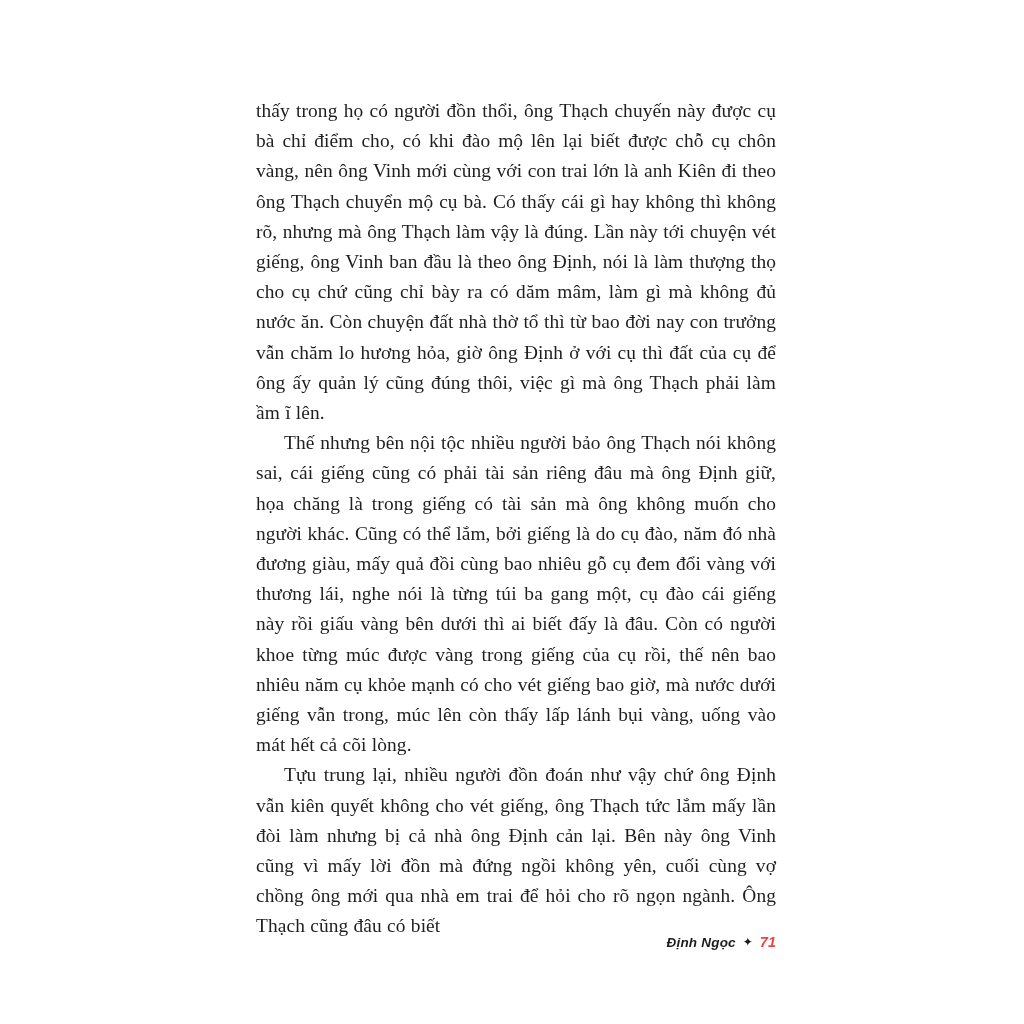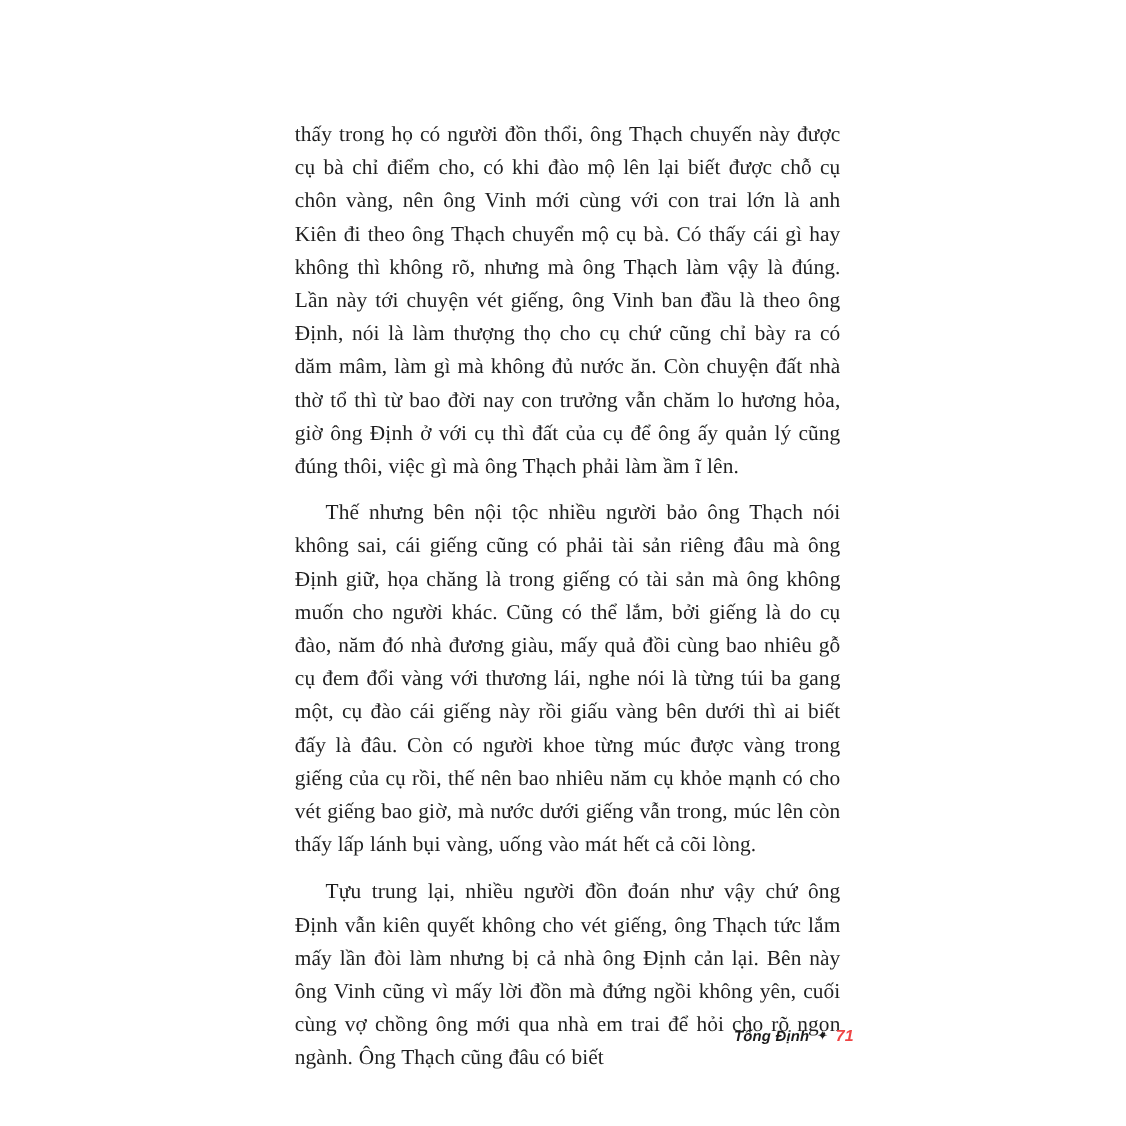--- a/index.html
+++ b/index.html
@@ -20,21 +20,21 @@
     height: 1024px;
     box-sizing: border-box;
   }
   .text-column {
     position: absolute;
     left: 256px;
     top: 96px;
     width: 520px;
   }
   .para {
-    margin: 12px;
+    margin: 0;
     font-size: 19.4px;
     line-height: 30.2px;
     text-align: justify;
     text-justify: inter-word;
     letter-spacing: 0.1px;
     word-spacing: 0.3px;
     color: #1f1f1f;
   }
   .para.indent {
     text-indent: 28px;
@@ -75,18 +75,18 @@
 
 <div class="page">
 
   <div class="text-column">
     <p class="para">thấy trong họ có người đồn thổi, ông Thạch chuyến này được cụ bà chỉ điểm cho, có khi đào mộ lên lại biết được chỗ cụ chôn vàng, nên ông Vinh mới cùng với con trai lớn là anh Kiên đi theo ông Thạch chuyển mộ cụ bà. Có thấy cái gì hay không thì không rõ, nhưng mà ông Thạch làm vậy là đúng. Lần này tới chuyện vét giếng, ông Vinh ban đầu là theo ông Định, nói là làm thượng thọ cho cụ chứ cũng chỉ bày ra có dăm mâm, làm gì mà không đủ nước ăn. Còn chuyện đất nhà thờ tổ thì từ bao đời nay con trưởng vẫn chăm lo hương hỏa, giờ ông Định ở với cụ thì đất của cụ để ông ấy quản lý cũng đúng thôi, việc gì mà ông Thạch phải làm ầm ĩ lên.</p>
     <p class="para indent">Thế nhưng bên nội tộc nhiều người bảo ông Thạch nói không sai, cái giếng cũng có phải tài sản riêng đâu mà ông Định giữ, họa chăng là trong giếng có tài sản mà ông không muốn cho người khác. Cũng có thể lắm, bởi giếng là do cụ đào, năm đó nhà đương giàu, mấy quả đồi cùng bao nhiêu gỗ cụ đem đổi vàng với thương lái, nghe nói là từng túi ba gang một, cụ đào cái giếng này rồi giấu vàng bên dưới thì ai biết đấy là đâu. Còn có người khoe từng múc được vàng trong giếng của cụ rồi, thế nên bao nhiêu năm cụ khỏe mạnh có cho vét giếng bao giờ, mà nước dưới giếng vẫn trong, múc lên còn thấy lấp lánh bụi vàng, uống vào mát hết cả cõi lòng.</p>
     <p class="para indent">Tựu trung lại, nhiều người đồn đoán như vậy chứ ông Định vẫn kiên quyết không cho vét giếng, ông Thạch tức lắm mấy lần đòi làm nhưng bị cả nhà ông Định cản lại. Bên này ông Vinh cũng vì mấy lời đồn mà đứng ngồi không yên, cuối cùng vợ chồng ông mới qua nhà em trai để hỏi cho rõ ngọn ngành. Ông Thạch cũng đâu có biết</p>
   </div>
 
   <div class="footer">
-    <span class="footer-author">Tống Định</span>
+    <span class="footer-author">Định Ngọc</span>
     <span class="footer-sep">✦</span>
     <span class="footer-page">71</span>
   </div>
 
 </div>
 
 </body></html>

